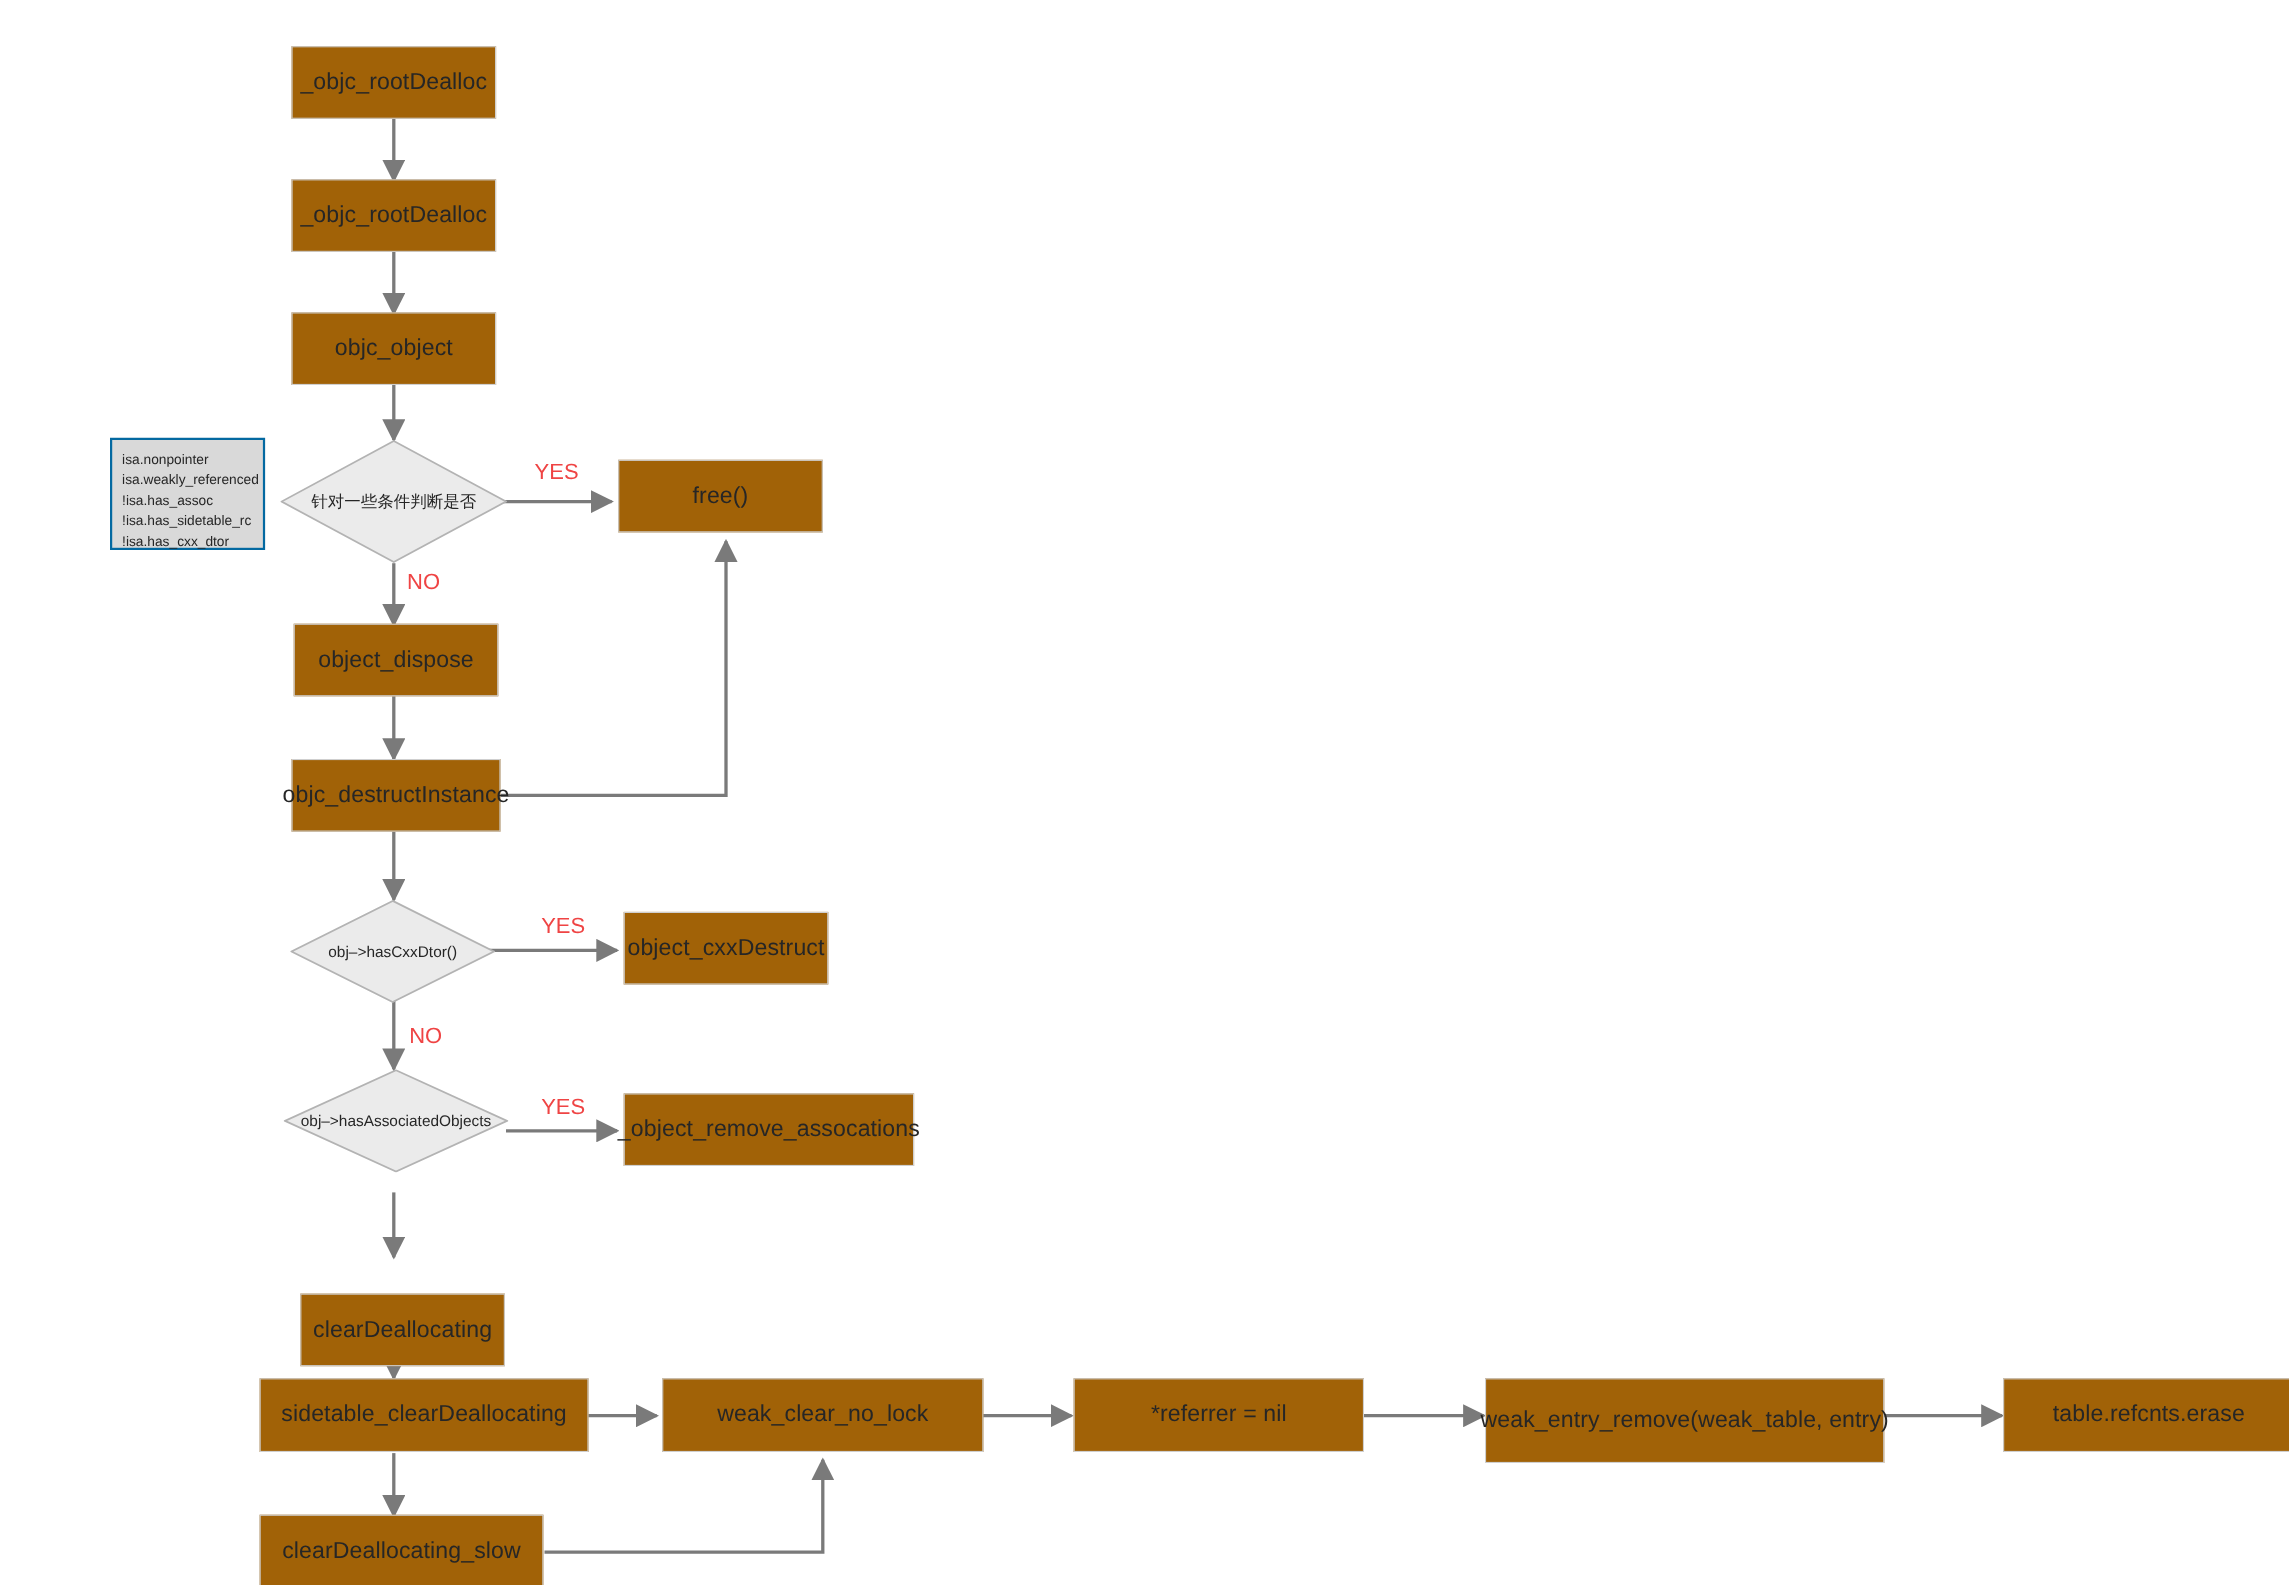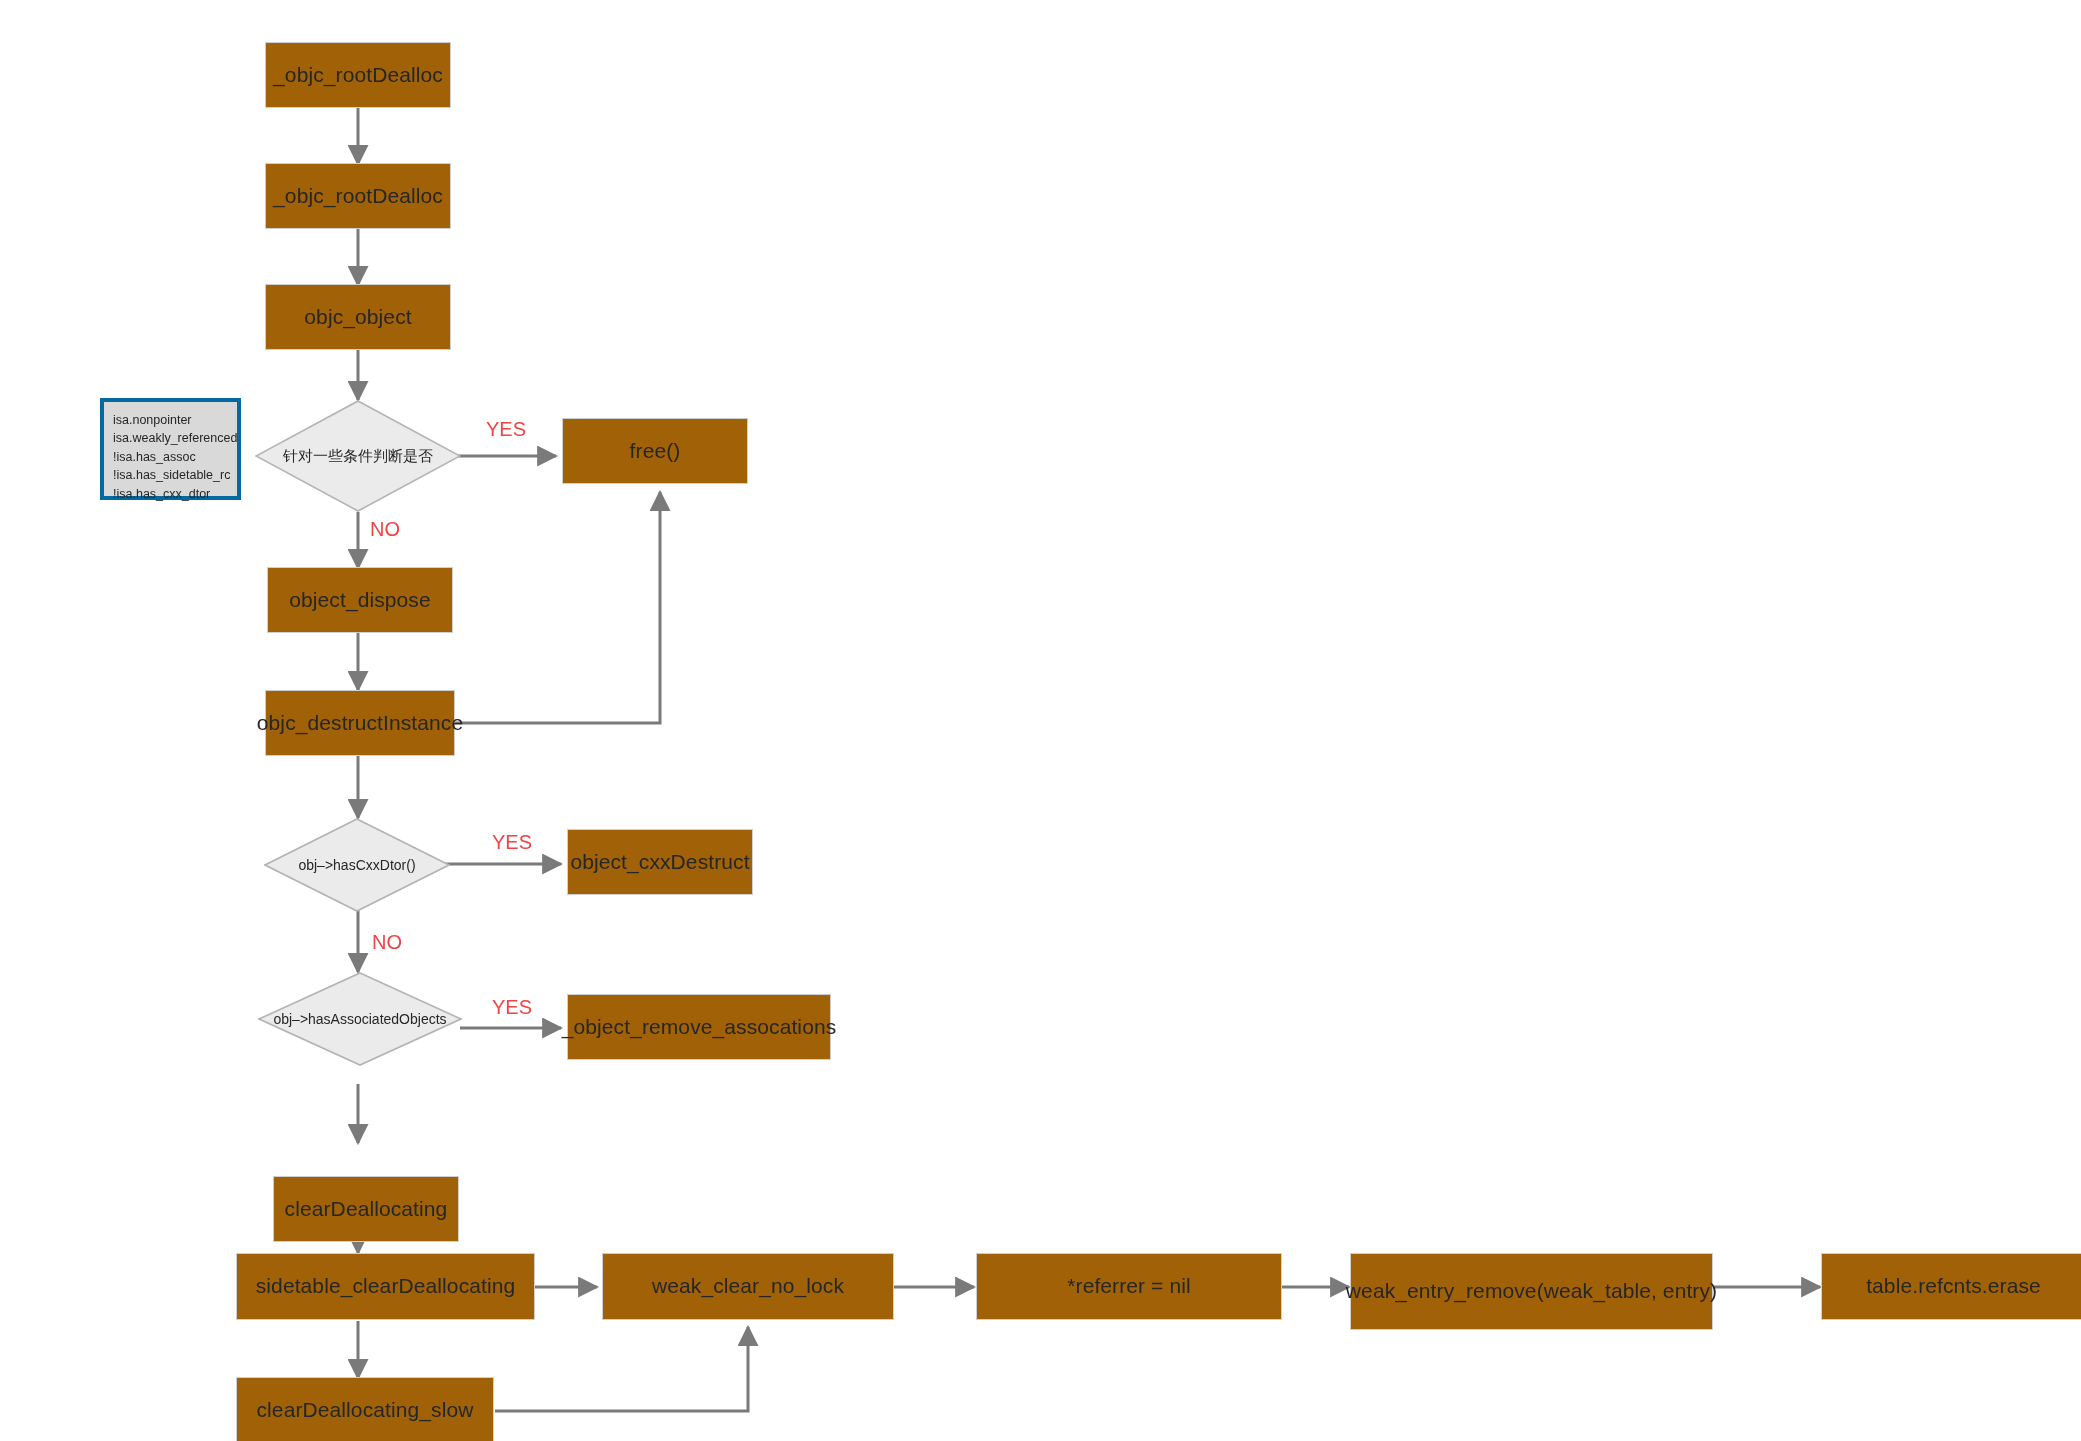--- a/index.html
+++ b/index.html
@@ -34,21 +34,21 @@
     line-height: 1.25;
     white-space: nowrap;
     letter-spacing: .1px;
   }
 
   
   .note {
     position: absolute;
     box-sizing: border-box;
     background: #d9d9d9;
-    border: 4px solid #0369a1;
+    border: 2px solid #0369a1;
     color: #262626;
     font-size: 12.5px;
     line-height: 1.47;
     padding: 9px 10px 8px 9px;
     text-align: left;
     white-space: pre-line;
   }
 
   
   .diamond {
@@ -167,21 +167,21 @@
   <div class="node" style="left:567px; top:994px; width:264px; height:66px;">_object_remove_assocations</div>
 
   <div class="node" style="left:273px; top:1142px; width:186px; height:66px;margin-top:34px;">clearDeallocating</div>
 
   <div class="node" style="left:236px; top:1253px; width:299px; height:67px;">sidetable_clearDeallocating</div>
 
   <div class="node" style="left:236px; top:1377px; width:258px; height:67px;">clearDeallocating_slow</div>
 
   <div class="node" style="left:602px; top:1253px; width:292px; height:67px;">weak_clear_no_lock</div>
 
-  <div class="node" style="left:976px; top:1253px; width:306px; height:67px;">*referrer = nil</div>
+  <div class="node" style="left:976px; top:1253px; width:264px; height:67px;">*referrer = nil</div>
 
   <div class="node" style="left:1350px; top:1253px; width:363px; height:77px;">weak_entry_remove(weak_table, entry)</div>
 
   <div class="node" style="left:1821px; top:1253px; width:265px; height:67px;">table.refcnts.erase</div>
 
   <div class="diamond cn" style="left:255px; top:400px; width:206px; height:112px;">
     <span class="shape">
       <svg viewBox="0 0 206 112" preserveAspectRatio="none" xmlns="http://www.w3.org/2000/svg">
         <polygon points="103,1 205,56 103,111 1,56" fill="#ebebeb" stroke="#b3b3b3" stroke-width="1.6"></polygon>
       </svg>

